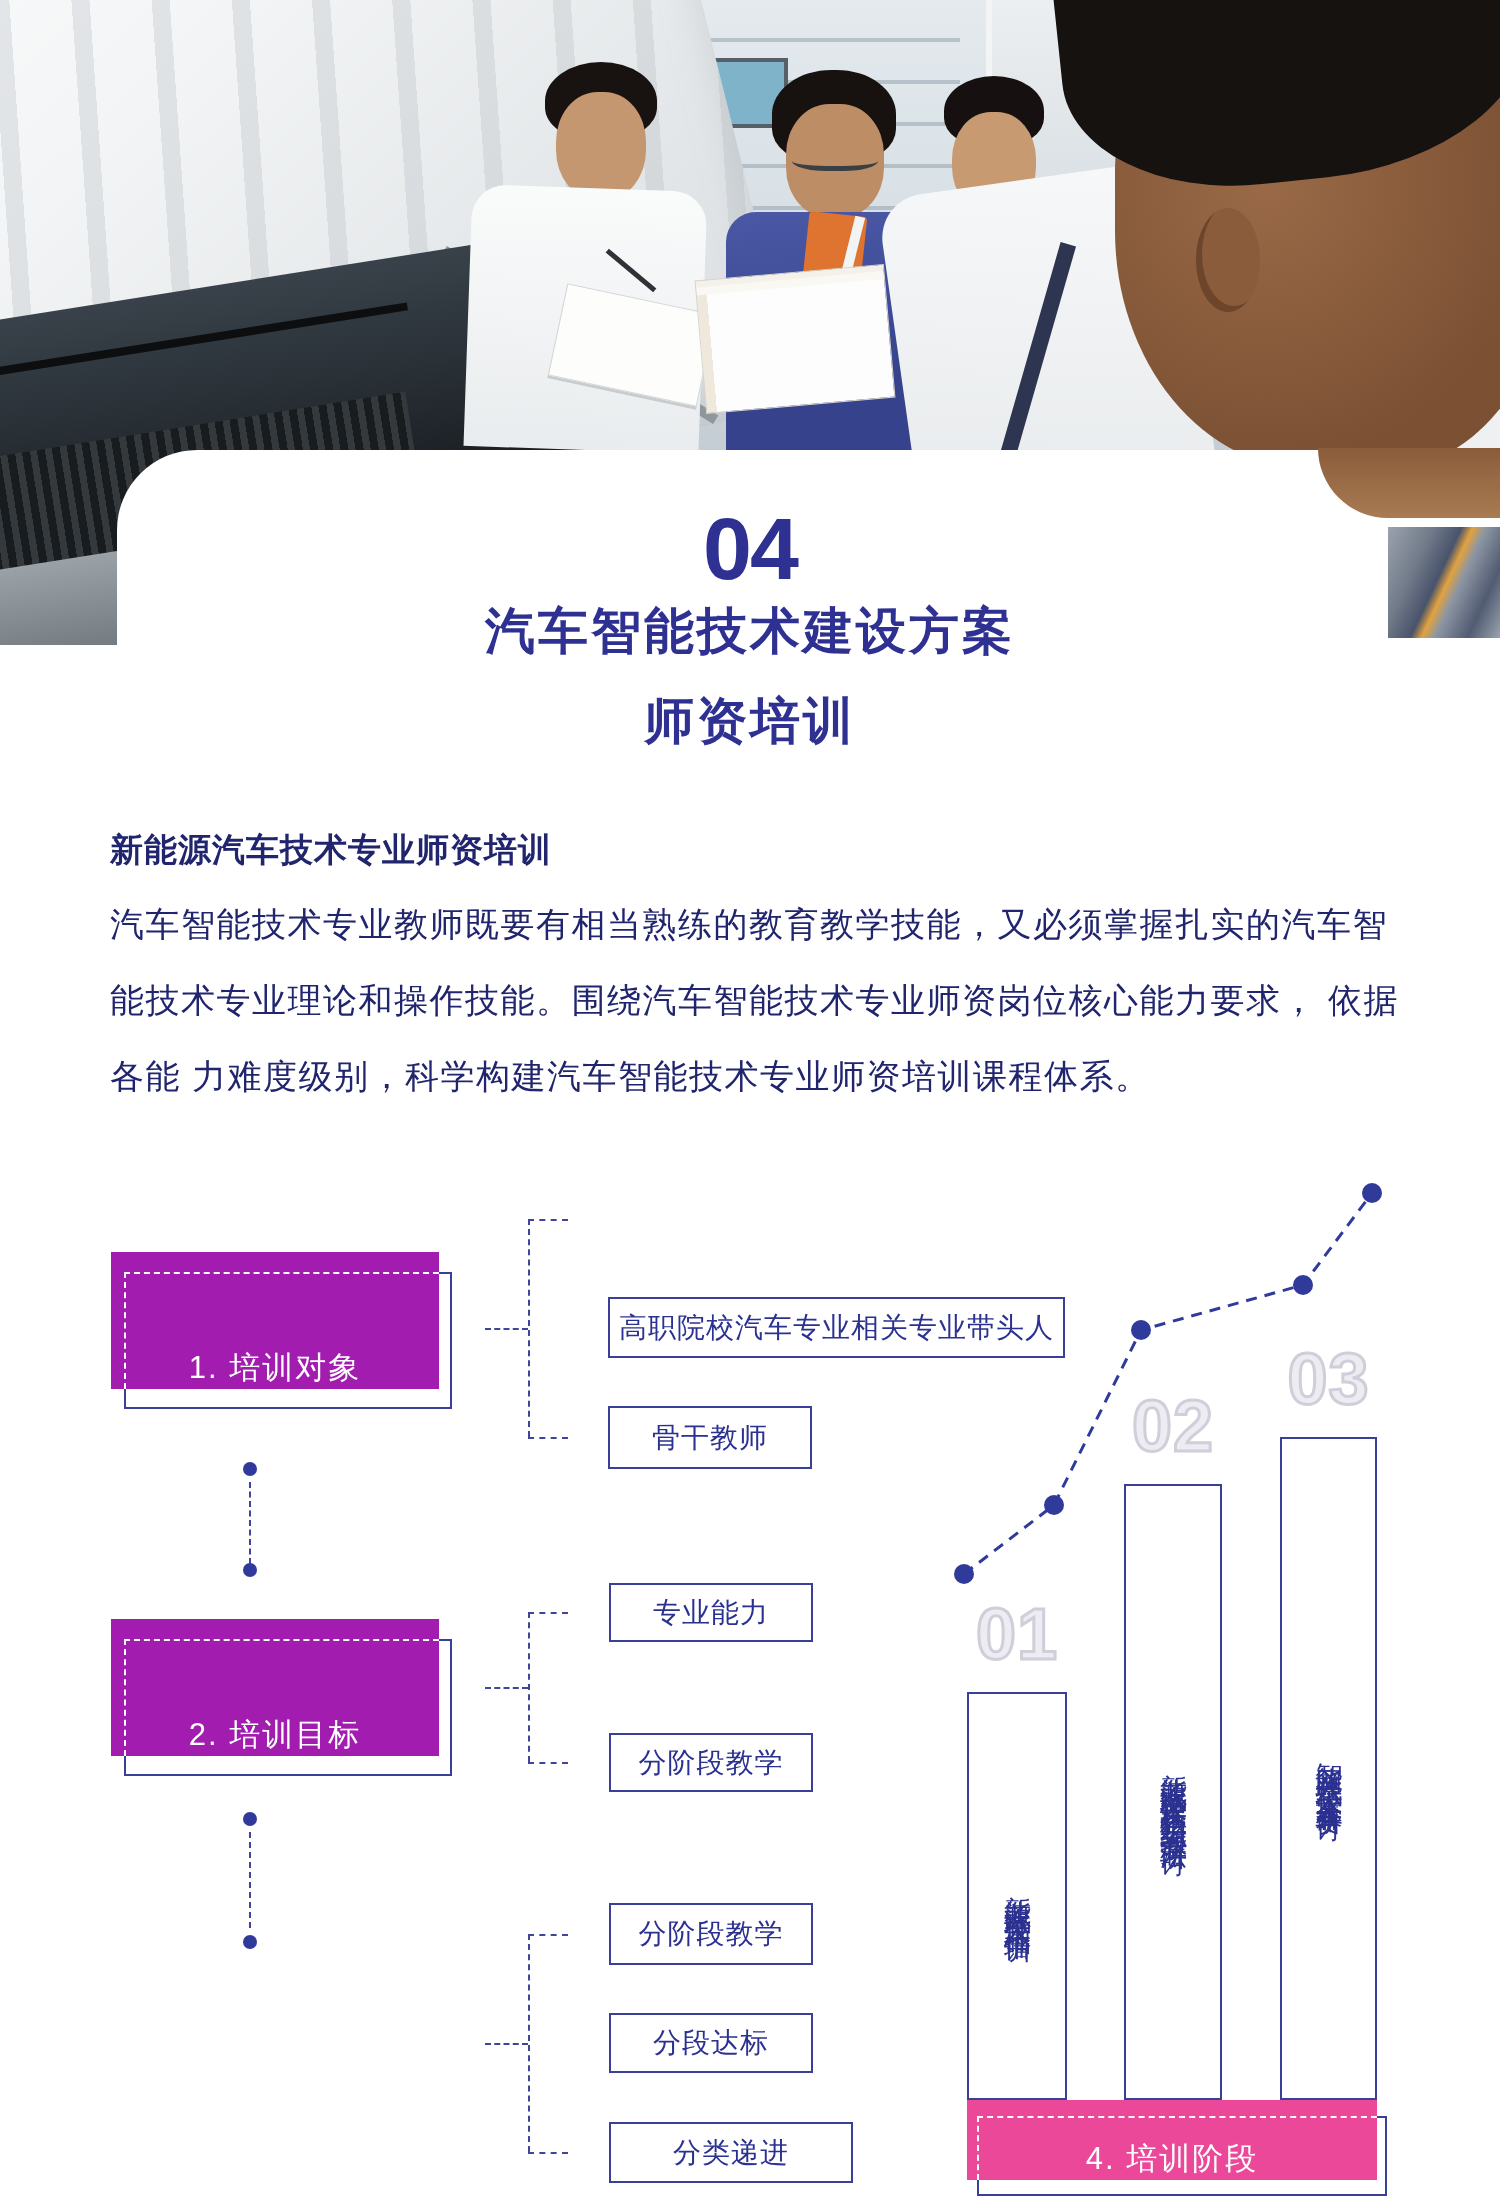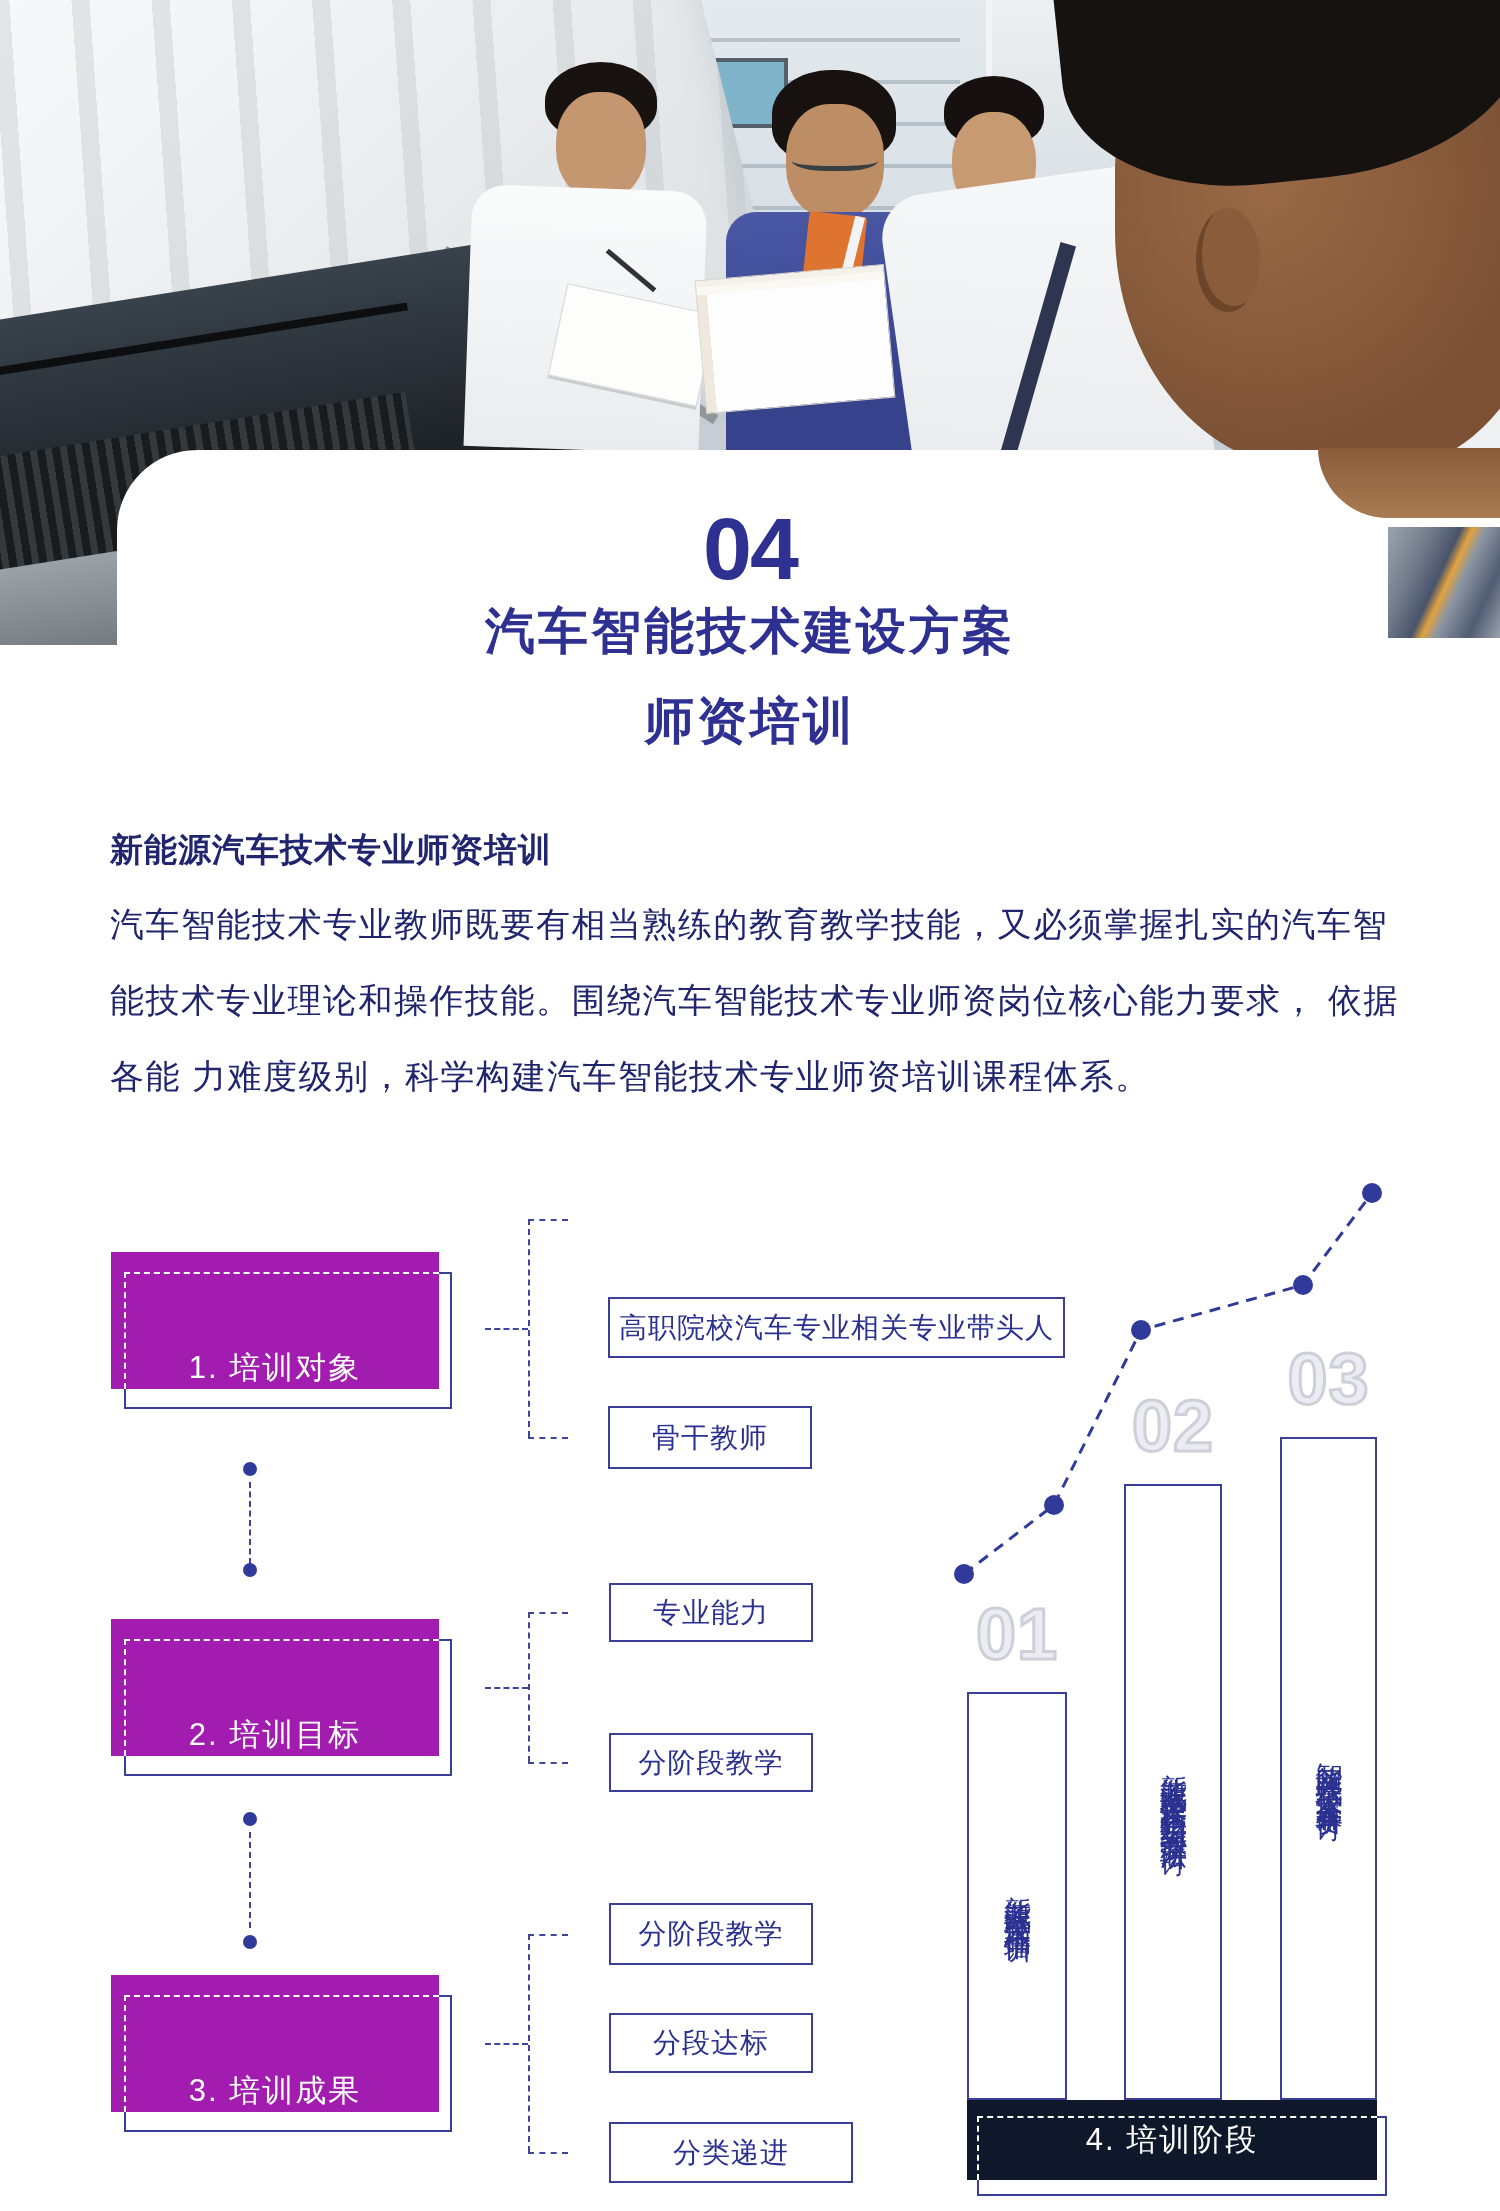--- a/index.html
+++ b/index.html
@@ -87,21 +87,21 @@
   .dot{position:absolute;width:14px;height:14px;border-radius:50%;background:#2f3a9b;}
 
   .step-num{position:absolute;text-align:center;font-size:72px;font-weight:800;line-height:72px;
     color:#ececf2;-webkit-text-stroke:3px #cfcfda;letter-spacing:1px;}
   .col-box{position:absolute;border:2px solid #3a3f97;background:#ffffff;box-sizing:border-box;
     display:flex;align-items:center;justify-content:center;}
   .col-text{writing-mode:vertical-rl;font-size:27px;letter-spacing:4px;color:#2b3190;line-height:1;}
 
   .stage{position:absolute;left:967px;top:2100px;width:410px;height:80px;}
   .stage .st-outline{position:absolute;left:10px;top:16px;width:100%;height:100%;border:2px solid #3a3f97;box-sizing:border-box;}
-  .stage .st-fill{position:absolute;inset:0;background:#0f172a;display:flex;align-items:center;justify-content:center;}
+  .stage .st-fill{position:absolute;inset:0;background:#ec4899;display:flex;align-items:flex-end;justify-content:center;}
   .stage .st-dash{position:absolute;left:10px;top:16px;right:0;bottom:0;
     border-top:2px dashed #ffffff;border-left:2px dashed #ffffff;}
 </style>
 </head>
 <body>
 
 <div id="page">
 
   <div id="photo">
     <div class="ph-clip">
@@ -158,27 +158,20 @@
     </div>
     <div class="gb-dash"></div>
   </div>
   <div class="gbox" style="left:111px;top:1619px;">
     <div class="gb-outline"></div>
     <div class="gb-fill">
       <span class="gb-label">2. 培训目标</span>
     </div>
     <div class="gb-dash"></div>
   </div>
-  <div class="gbox" style="left:111px;top:1975px;">
-    <div class="gb-outline"></div>
-    <div class="gb-fill">
-      <span class="gb-label">3. 培训成果</span>
-    </div>
-    <div class="gb-dash"></div>
-  </div>
 
   <div class="dot" style="left:243px;top:1462px;"></div>
   <div class="dash-v" style="left:249px;top:1482px;height:82px;"></div>
   <div class="dot" style="left:243px;top:1563px;"></div>
   <div class="dot" style="left:243px;top:1812px;"></div>
   <div class="dash-v" style="left:249px;top:1832px;height:96px;"></div>
   <div class="dot" style="left:243px;top:1935px;"></div>
 
   <div class="dash-v" style="left:528px;top:1219px;height:218px;"></div>
   <div class="dash-h" style="left:528px;top:1219px;width:40px;"></div>

